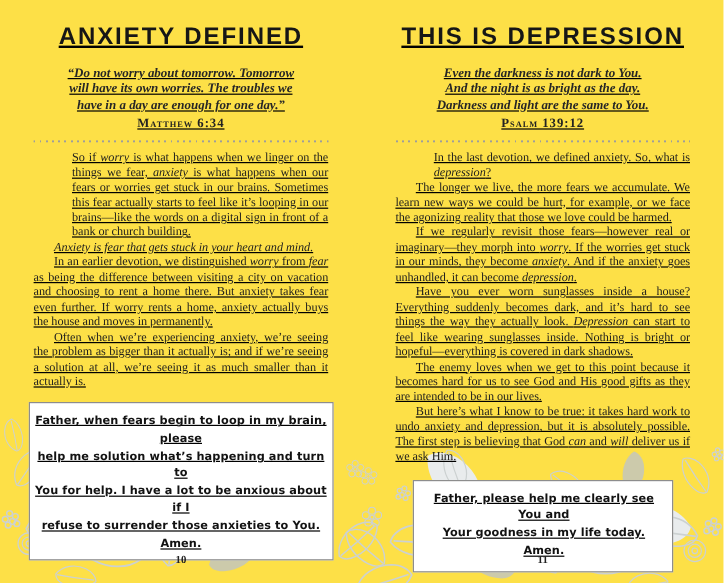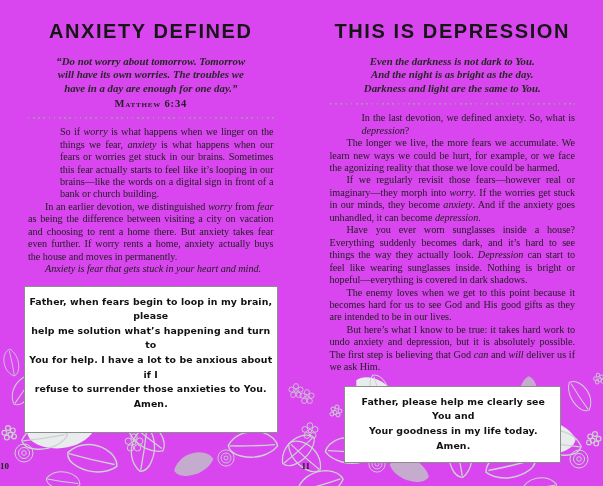--- a/index.html
+++ b/index.html
@@ -1,18 +1,18 @@
 <!DOCTYPE html>
 <html lang="en"><head>
 <meta charset="utf-8">
 <style>
   html,body{margin:0;padding:0;background:#fff;}
   .spread{
-    position:relative;width:603px;height:486px;background:#d946ef;
-    overflow:hidden;display:flex;
+    position:relative;width:603px;height:486px;background:#fde047;
+    overflow:hidden;display:flex;text-decoration:underline;
   }
   .page{
     position:relative;flex:0 0 301.5px;box-sizing:border-box;
     padding:20px 28px 0 28px;z-index:1;background:transparent;
   }
   .title{
     margin:0 0 8px 0;text-align:center;
     font-family:"Liberation Sans",sans-serif;font-weight:800;
     font-size:20px;letter-spacing:1.6px;color:#161616;
   }
@@ -33,27 +33,27 @@
   .body p{
     margin:0;font-family:"Liberation Serif",serif;font-size:10.2px;
     line-height:12.45px;text-align:justify;color:#1d1d1d;
     text-indent:17px;letter-spacing:-0.05px;
     -webkit-hyphens:auto;hyphens:auto;
   }
   .body p.first{text-indent:0;margin-left:32px;}
   .it{font-style:italic;}
   .prayer-box{
     position:relative;border:1px solid #8d8d8d;background:#ffffff;
-    margin:10px -4px 4px -4px;padding:8px 4px 21px 4px;text-align:center;
+    margin:10px -4px 4px -4px;padding:8px 4px 5px 4px;text-align:center;
     font-family:"DejaVu Sans",sans-serif;font-weight:700;font-size:9.4px;
     line-height:14.6px;color:#121212;letter-spacing:0.1px;
   }
   .prayer-box.narrow{margin:12px 14px 0 14px;padding:8px 8px 9px 10px;}
   .page-number{
-    position:absolute;bottom:15px;left:0;right:0;
+    position:absolute;bottom:15px;left:0;right:0;text-align:center;
     font-family:"Liberation Serif",serif;font-weight:700;font-size:9px;color:#222;
   }
   .florals{position:absolute;left:0;bottom:0;z-index:0;}
   .florals .o{fill:none;stroke:#ccd1d1;stroke-width:1;}
   .florals .fl{fill:#bfc4c4;stroke:none;opacity:0.8;}
   .florals .pale{fill:#e9eced;stroke:none;}
 </style>
 </head>
 <body>
 
@@ -63,39 +63,41 @@
     <h1 class="title">ANXIETY DEFINED</h1>
     <div class="quote">
       <div>“Do not worry about tomorrow. Tomorrow</div>
       <div>will have its own worries. The troubles we</div>
       <div>have in a day are enough for one day.”</div>
     </div>
     <div class="reference">Matthew 6:34</div>
     <div class="rule"></div>
     <div class="body">
       <p class="first"><span>So if </span><span class="it">worry</span><span> is what happens when we linger on the things we fear, </span><span class="it">anxiety</span><span> is what happens when our fears or worries get stuck in our brains. Sometimes this fear actually starts to feel like it’s looping in our brains—like the words on a digital sign in front of a bank or church building.</span></p>
+      <p><span class="it">Anxiety is fear that gets stuck in your heart and mind.</span></p>
       <p><span>In an earlier devotion, we distinguished </span><span class="it">worry</span><span> from </span><span class="it">fear</span><span> as being the difference between visiting a city on vacation and choosing to rent a home there. But anxiety takes fear even further. If worry rents a home, anxiety actually buys the house and moves in permanently.</span></p>
-      <p><span class="it">Anxiety is fear that gets stuck in your heart and mind.</span></p>
+      <p><span>Often when we’re experiencing anxiety, we’re seeing the problem as bigger than it actually is; and if we’re seeing a solution at all, we’re seeing it as much smaller than it actually is.</span></p>
     </div>
     <div class="prayer-box">
       <div>Father, when fears begin to loop in my brain, please</div>
       <div>help me solution what’s happening and turn to</div>
       <div>You for help. I have a lot to be anxious about if I</div>
       <div>refuse to surrender those anxieties to You. Amen.</div>
     </div>
     <div class="page-number">10</div>
   </section>
 
   <section class="page">
     <h1 class="title">THIS IS DEPRESSION</h1>
     <div class="quote">
       <div>Even the darkness is not dark to You.</div>
       <div>And the night is as bright as the day.</div>
       <div>Darkness and light are the same to You.</div>
     </div>
+    <div class="reference">Psalm 139:12</div>
     <div class="rule"></div>
     <div class="body">
       <p class="first"><span>In the last devotion, we defined anxiety. So, what is </span><span class="it">depression</span><span>?</span></p>
       <p><span>The longer we live, the more fears we accumulate. We learn new ways we could be hurt, for example, or we face the agonizing reality that those we love could be harmed.</span></p>
       <p><span>If we regularly revisit those fears—however real or imaginary—they morph into </span><span class="it">worry</span><span>. If the worries get stuck in our minds, they become </span><span class="it">anxiety</span><span>. And if the anxiety goes unhandled, it can become </span><span class="it">depression</span><span>.</span></p>
       <p><span>Have you ever worn sunglasses inside a house? Everything suddenly becomes dark, and it’s hard to see things the way they actually look. </span><span class="it">Depression</span><span> can start to feel like wearing sunglasses inside. Nothing is bright or hopeful—everything is covered in dark shadows.</span></p>
       <p><span>The enemy loves when we get to this point because it becomes hard for us to see God and His good gifts as they are intended to be in our lives.</span></p>
       <p><span>But here’s what I know to be true: it takes hard work to undo anxiety and depression, but it is absolutely possible. The first step is believing that God </span><span class="it">can</span><span> and </span><span class="it">will</span><span> deliver us if we ask Him.</span></p>
     </div>
     <div class="prayer-box narrow">

